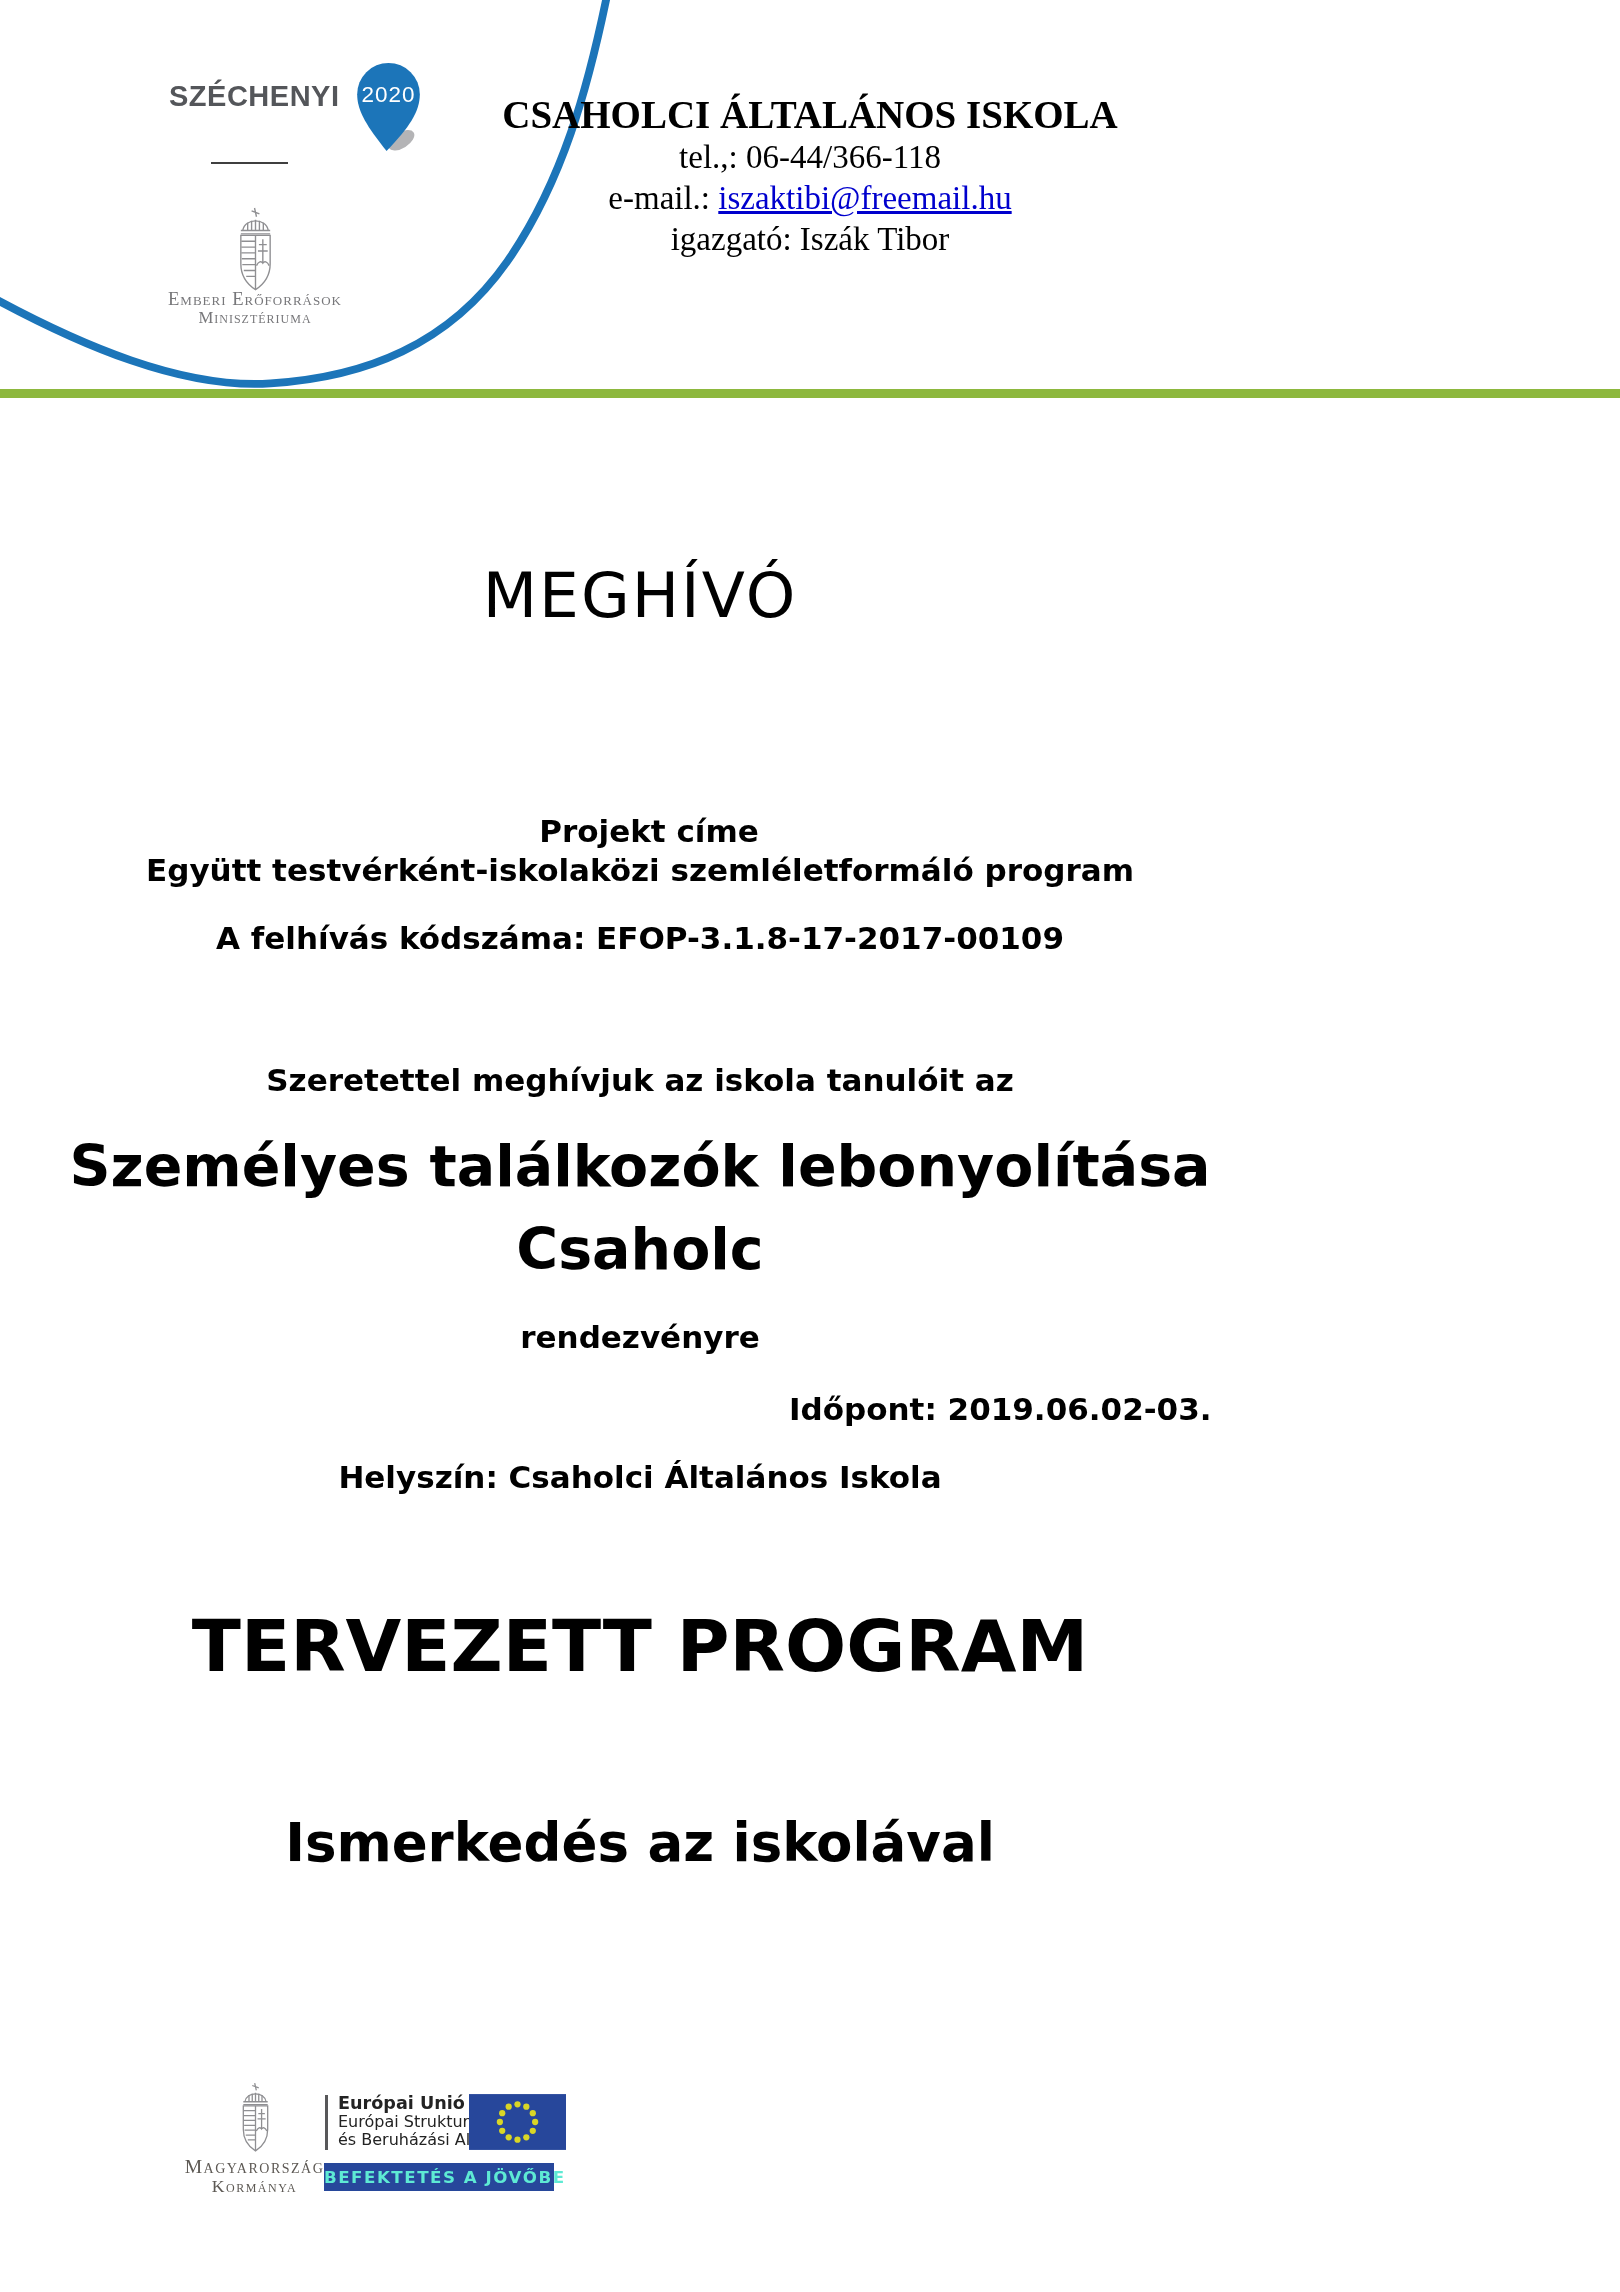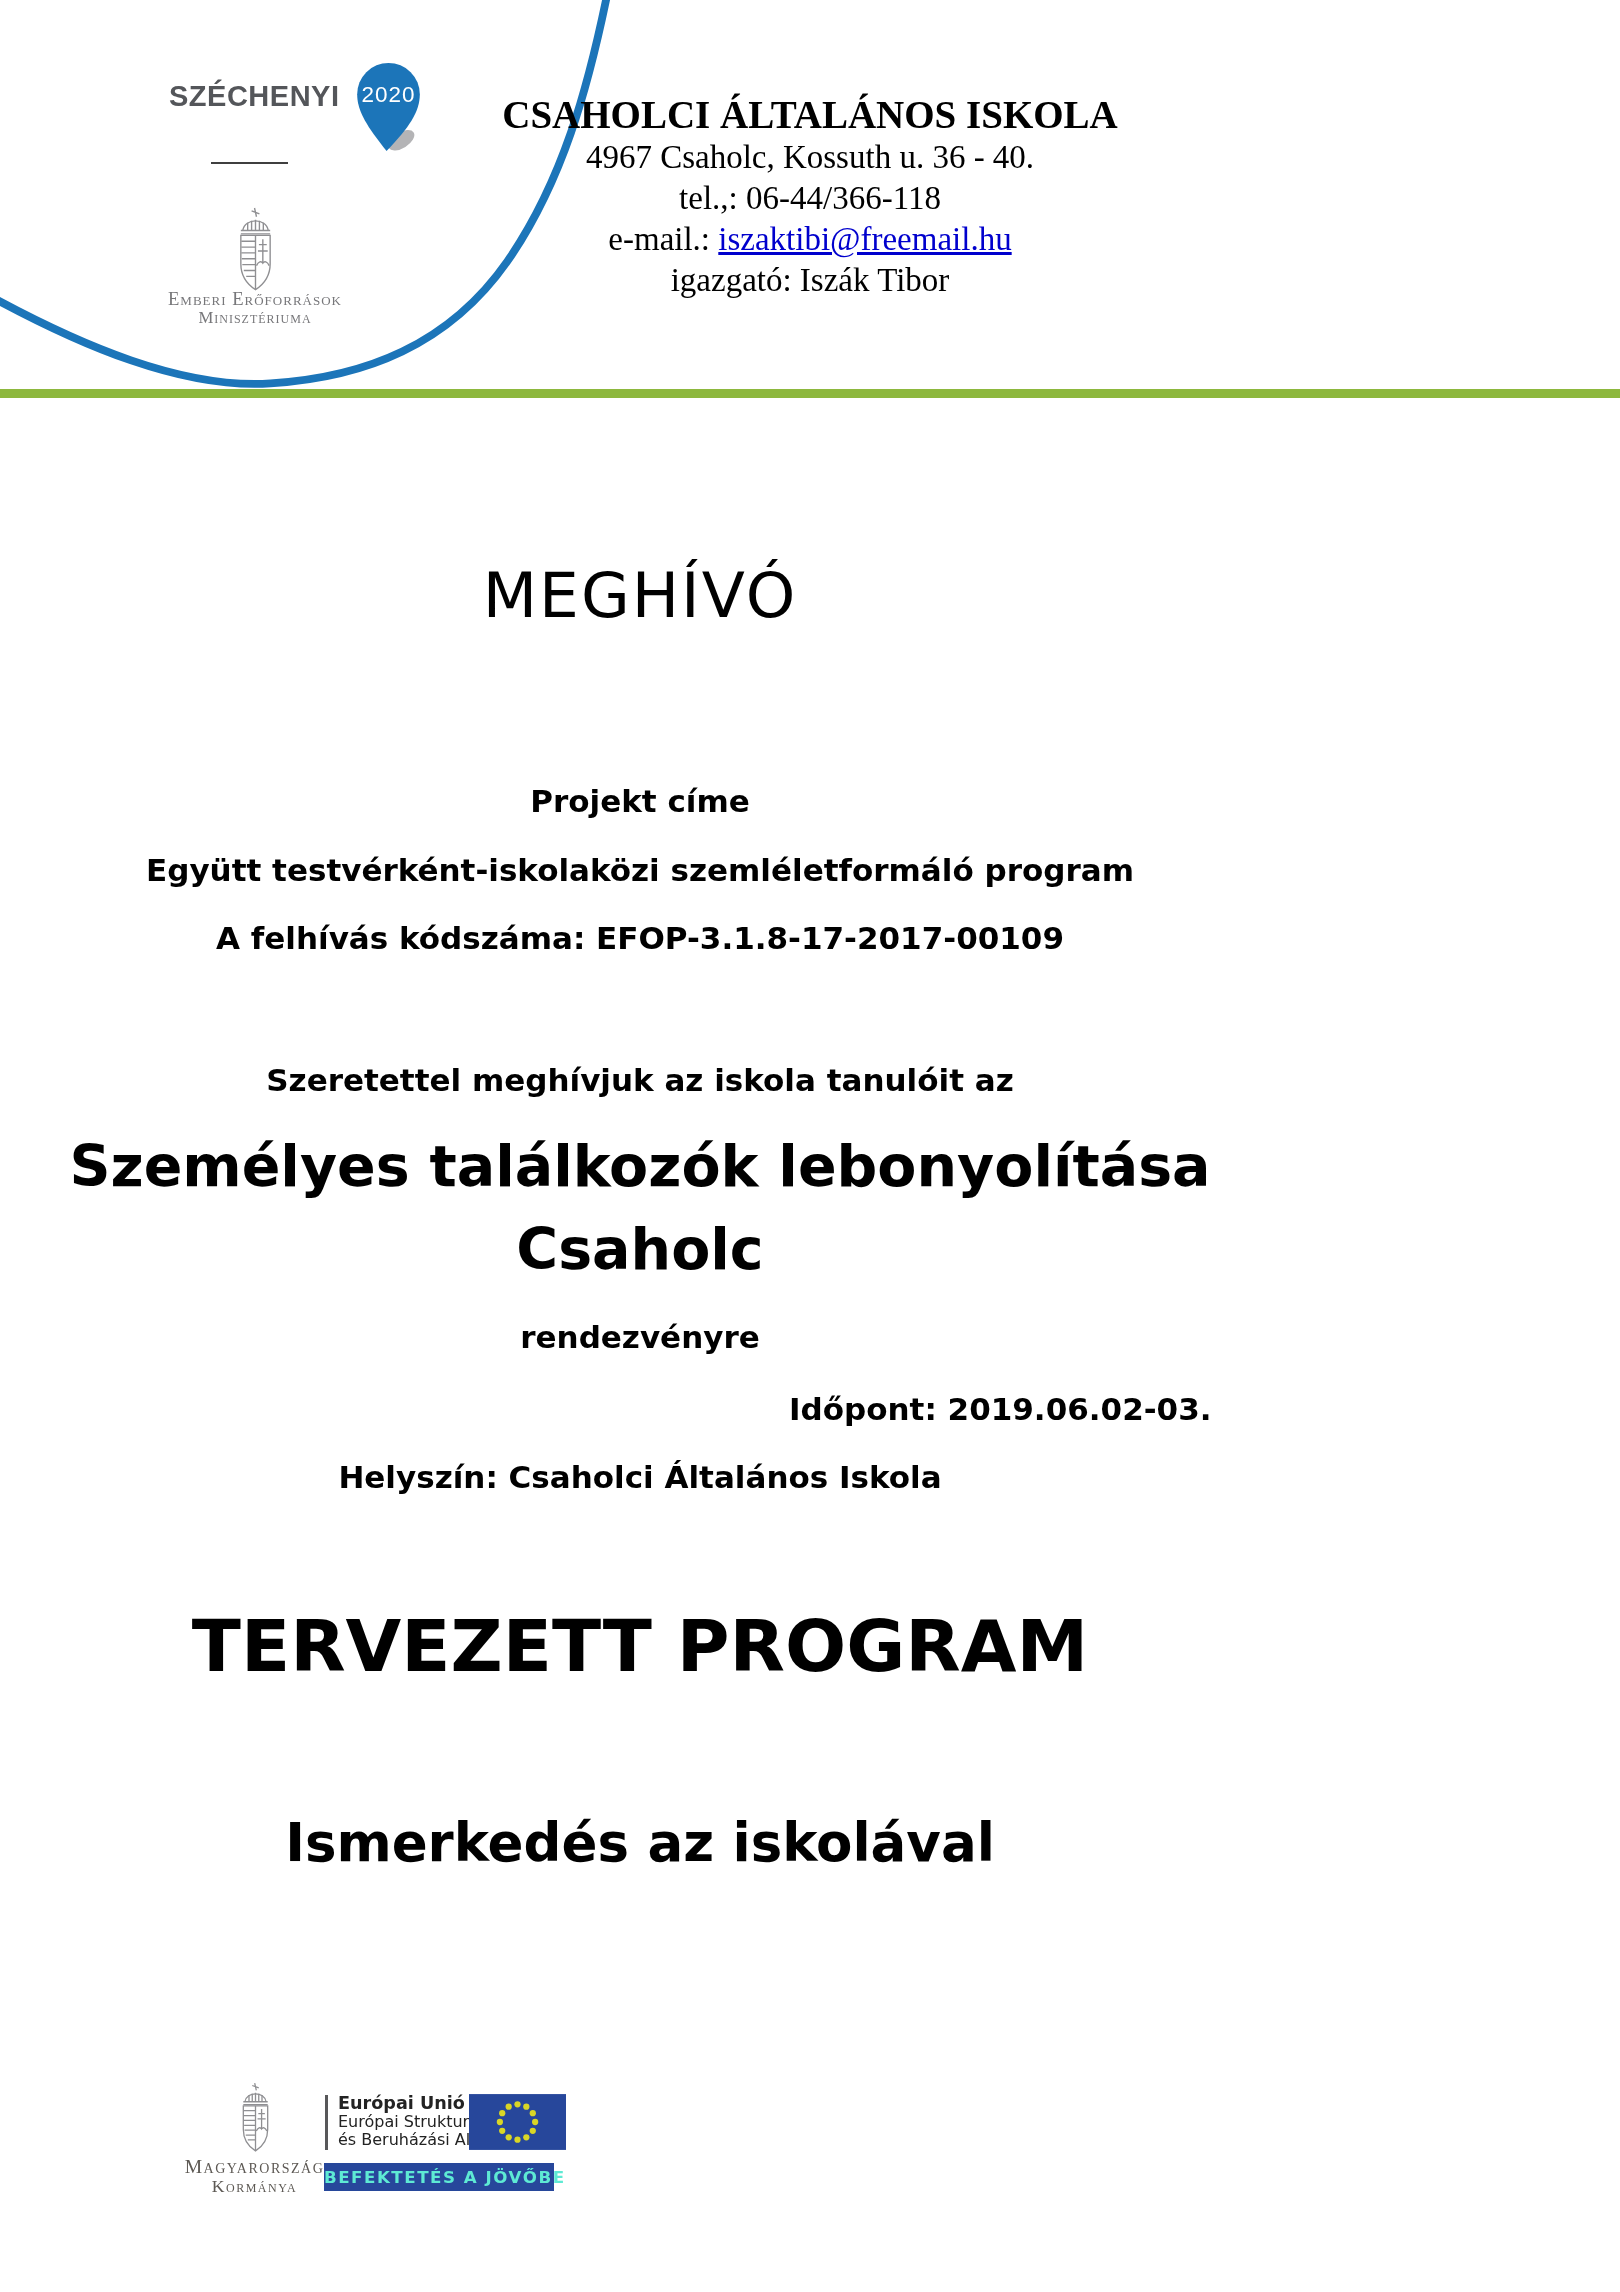--- a/index.html
+++ b/index.html
@@ -26,21 +26,21 @@
   .school{position:absolute;left:0;top:92px;width:1620px;text-align:center;
           font-family:"Liberation Serif",serif;}
   .school .name{font-weight:bold;font-size:39px;line-height:45px;}
   .school .line{font-size:33px;line-height:41px;}
   .school a{color:#0000cd;text-decoration:underline;cursor:pointer;}
 
   
   .c{position:absolute;left:0;width:1280px;text-align:center;white-space:nowrap;}
   .title{top:559px;font-size:63px;font-weight:normal;letter-spacing:2px;}
   .sb{font-weight:bold;font-size:31px;}
-  .project-label{top:783px;}
+  .project-label{top:813px;margin-left:9px;}
   .project-title{top:852px;}
   .project-code{top:920px;}
   .invite-text{top:1062px;}
   .big{font-weight:bold;font-size:57px;}
   .event1{top:1133px;}
   .event2{top:1207px;margin-top:9px;}
   .suffix{top:1319px;}
   .date-line{position:absolute;left:789px;top:1391px;font-weight:bold;font-size:31px;white-space:nowrap;}
   .venue{top:1459px;}
   .prog-head{top:1604px;font-weight:bold;font-size:72px;}
@@ -94,21 +94,20 @@
       <path d="M25 60 C27 55.5 30 55 31.5 57.5 C33 55 36 55.5 38 60"></path>
     </g>
   </svg>
   <div class="ministry">
     <div class="l1">Emberi Erőforrások</div>
     <div class="l2">Minisztériuma</div>
   </div>
 
   <div class="school">
     <div class="name">CSAHOLCI ÁLTALÁNOS ISKOLA</div>
-    <div class="line">4967 Csaholc, Kossuth u. 36 - 40.</div>
     <div class="line">tel.,: 06-44/366-118</div>
     <div class="line"><span>e-mail.: </span><a>iszaktibi@freemail.hu</a></div>
     <div class="line">igazgató: Iszák Tibor</div>
   </div>
 
   <div class="green-bar"></div>
 
   <div class="c title">MEGHÍVÓ</div>
   <div class="c sb project-label">Projekt címe</div>
   <div class="c sb project-title">Együtt testvérként-iskolaközi szemléletformáló program</div>

